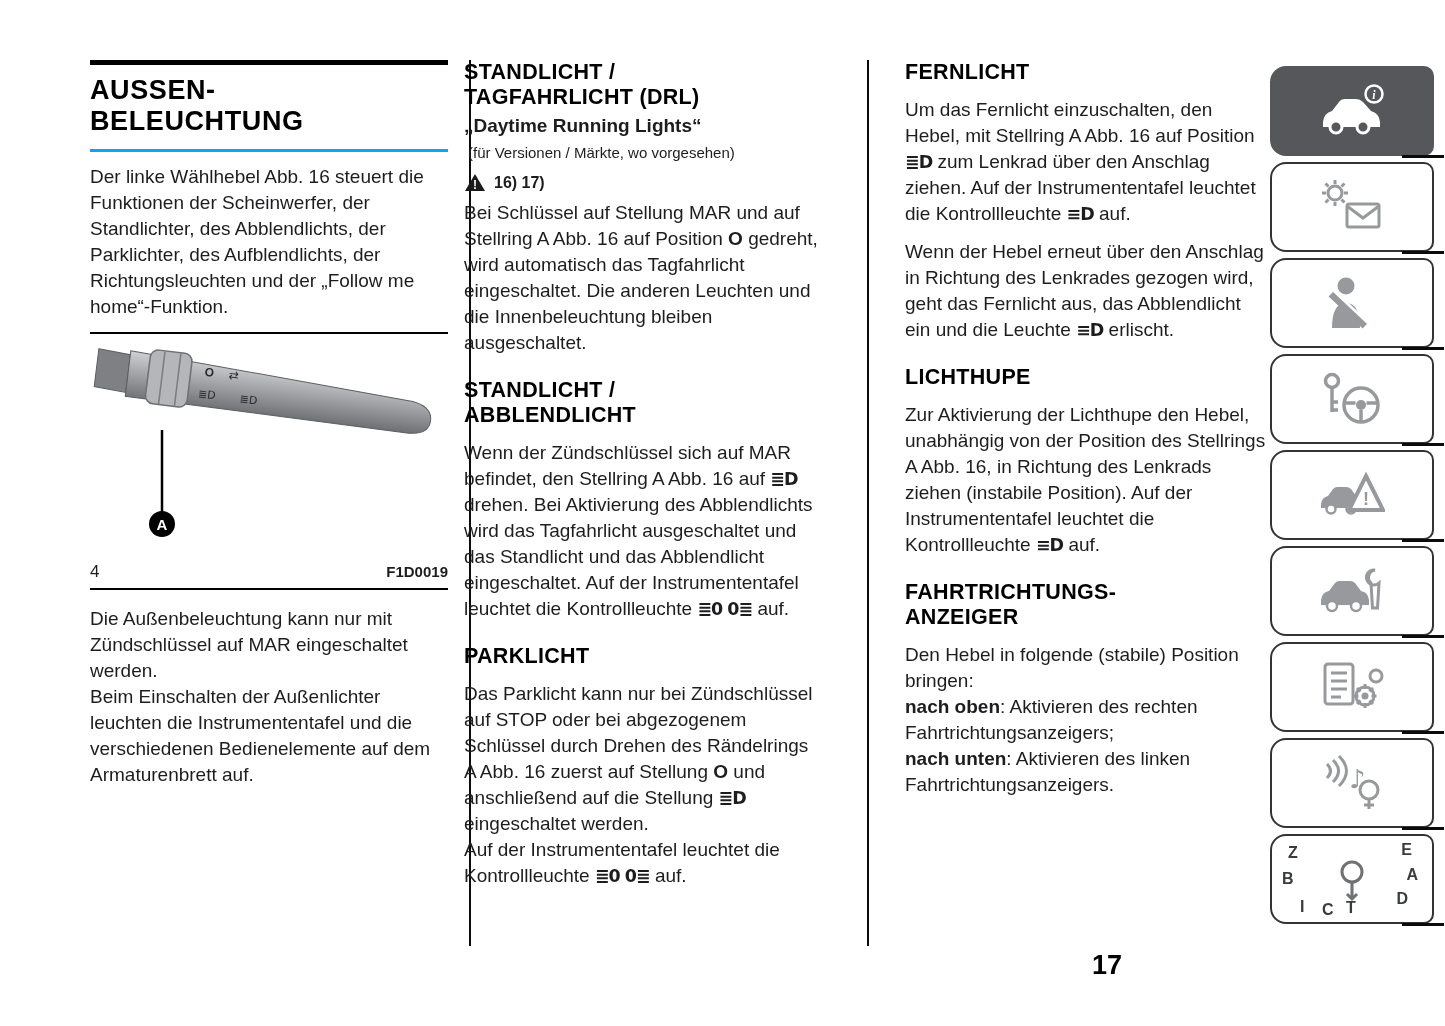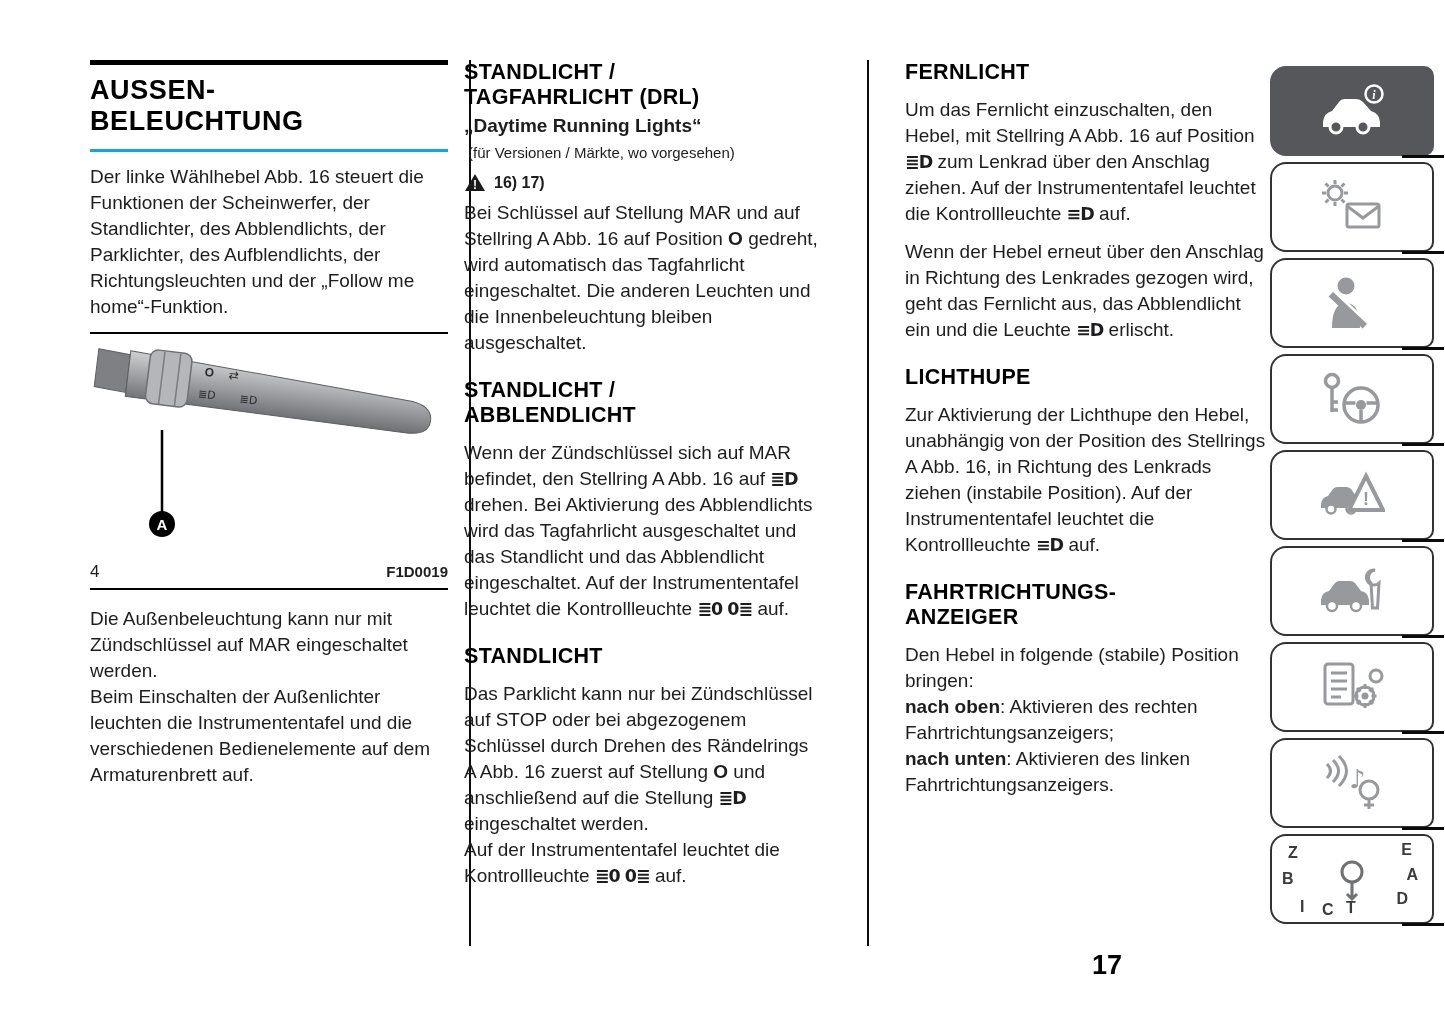--- a/index.html
+++ b/index.html
@@ -148,21 +148,21 @@
         <text x="11" y="15.5" fill="#fff" font-size="12" font-weight="bold" text-anchor="middle">!</text>
       </svg>
       <b>16) 17)</b>
     </div>
     <p class="body">Bei Schlüssel auf Stellung MAR und auf Stellring A Abb. 16 auf Position <b>O</b> gedreht, wird automatisch das Tagfahrlicht eingeschaltet. Die anderen Leuchten und die Innenbeleuchtung bleiben ausgeschaltet.</p>
 
     <h2 class="sec gap">STANDLICHT /
 ABBLENDLICHT</h2>
     <p class="body">Wenn der Zündschlüssel sich auf MAR befindet, den Stellring A Abb. 16 auf <span class="sym">≣D</span> drehen. Bei Aktivierung des Abblendlichts wird das Tagfahrlicht ausgeschaltet und das Standlicht und das Abblendlicht eingeschaltet. Auf der Instrumententafel leuchtet die Kontrollleuchte <span class="sym">≣0 0≣</span> auf.</p>
 
-    <h2 class="sec gap">STANDLICHT</h2>
+    <h2 class="sec gap">PARKLICHT</h2>
     <p class="body">Das Parklicht kann nur bei Zündschlüssel auf STOP oder bei abgezogenem Schlüssel durch Drehen des Rändelrings A Abb. 16 zuerst auf Stellung <b>O</b> und anschließend auf die Stellung <span class="sym">≣D</span> eingeschaltet werden.
 Auf der Instrumententafel leuchtet die Kontrollleuchte <span class="sym">≣0 0≣</span> auf.</p>
   </section>
 
   <section class="col col3">
     <h2 class="sec">FERNLICHT</h2>
     <p class="body" style="margin-bottom:12px">Um das Fernlicht einzuschalten, den Hebel, mit Stellring A Abb. 16 auf Position <span class="sym">≣D</span> zum Lenkrad über den Anschlag ziehen. Auf der Instrumententafel leuchtet die Kontrollleuchte <span class="sym">≡D</span> auf.</p>
     <p class="body">Wenn der Hebel erneut über den Anschlag in Richtung des Lenkrades gezogen wird, geht das Fernlicht aus, das Abblendlicht ein und die Leuchte <span class="sym">≡D</span> erlischt.</p>
 
     <h2 class="sec gap">LICHTHUPE</h2>

